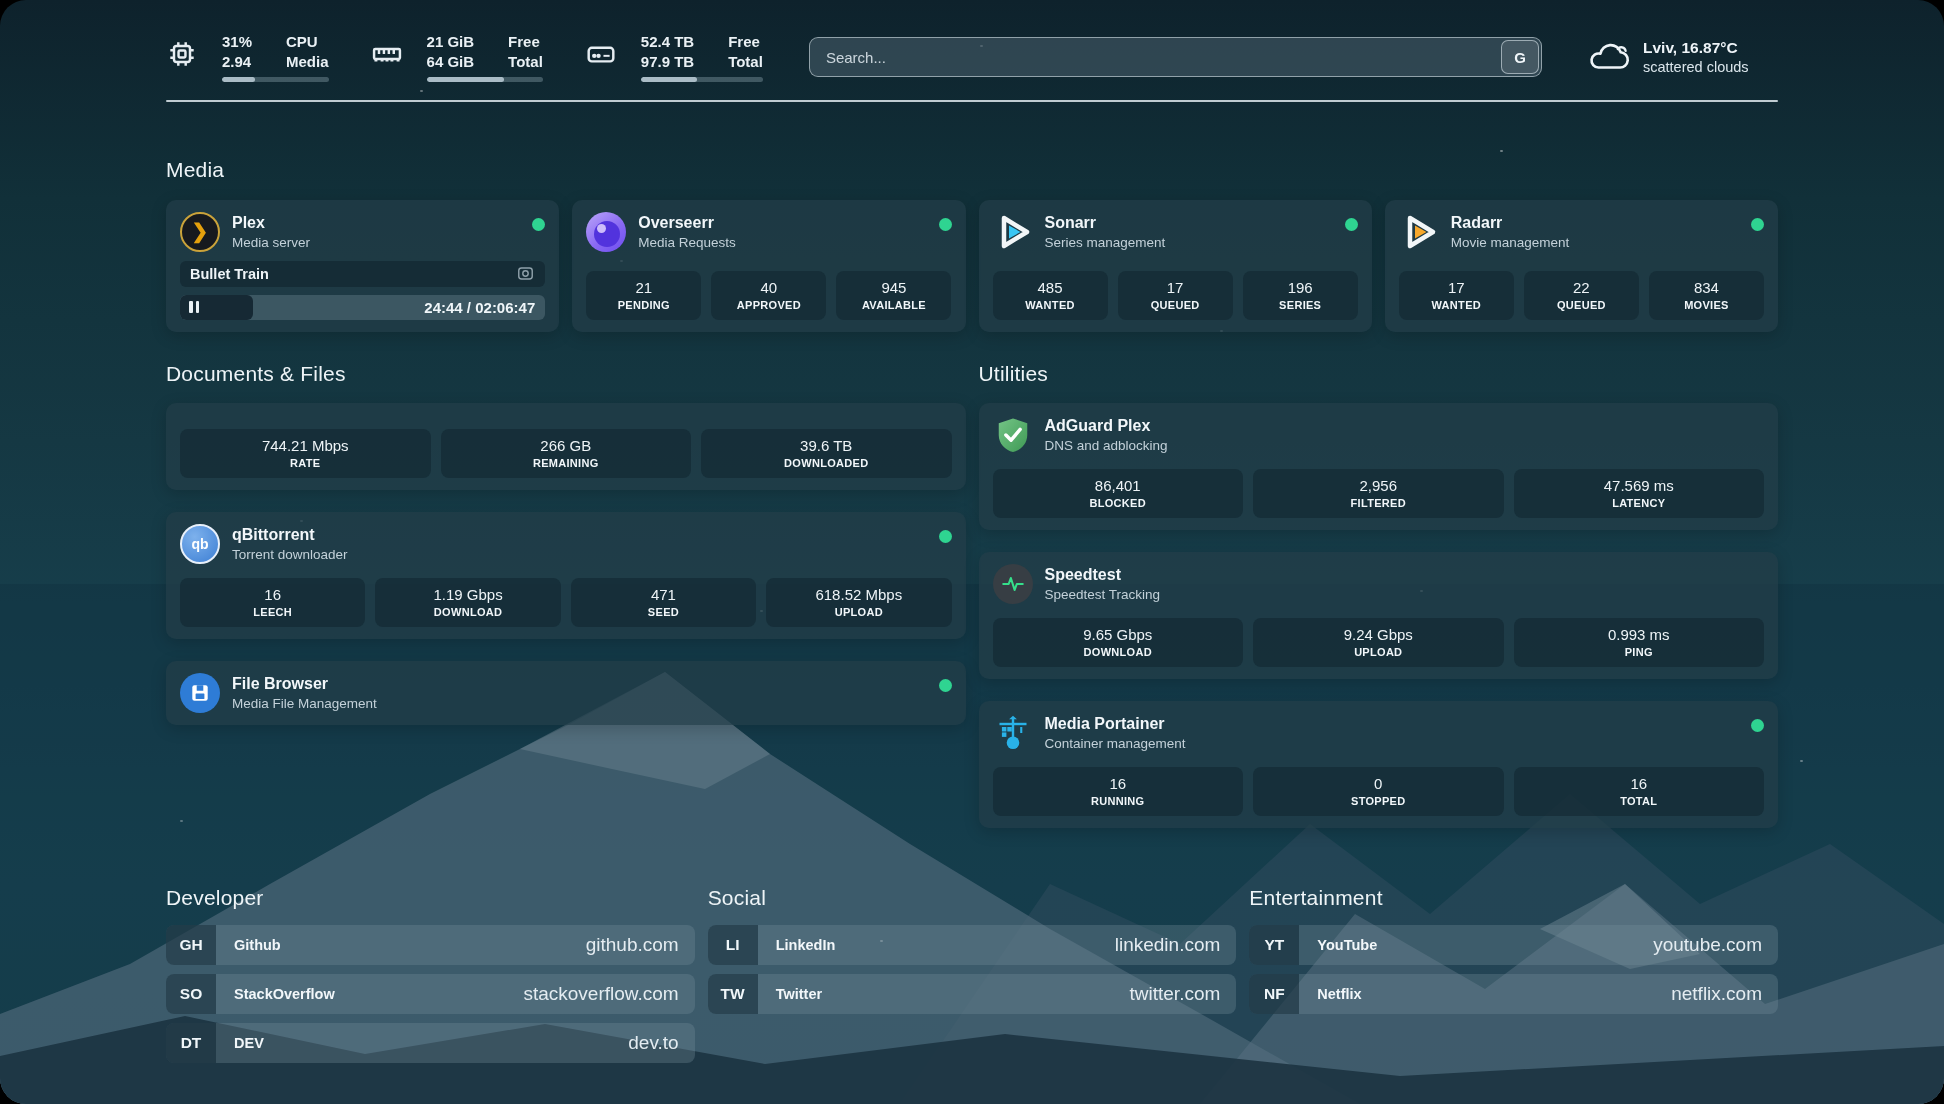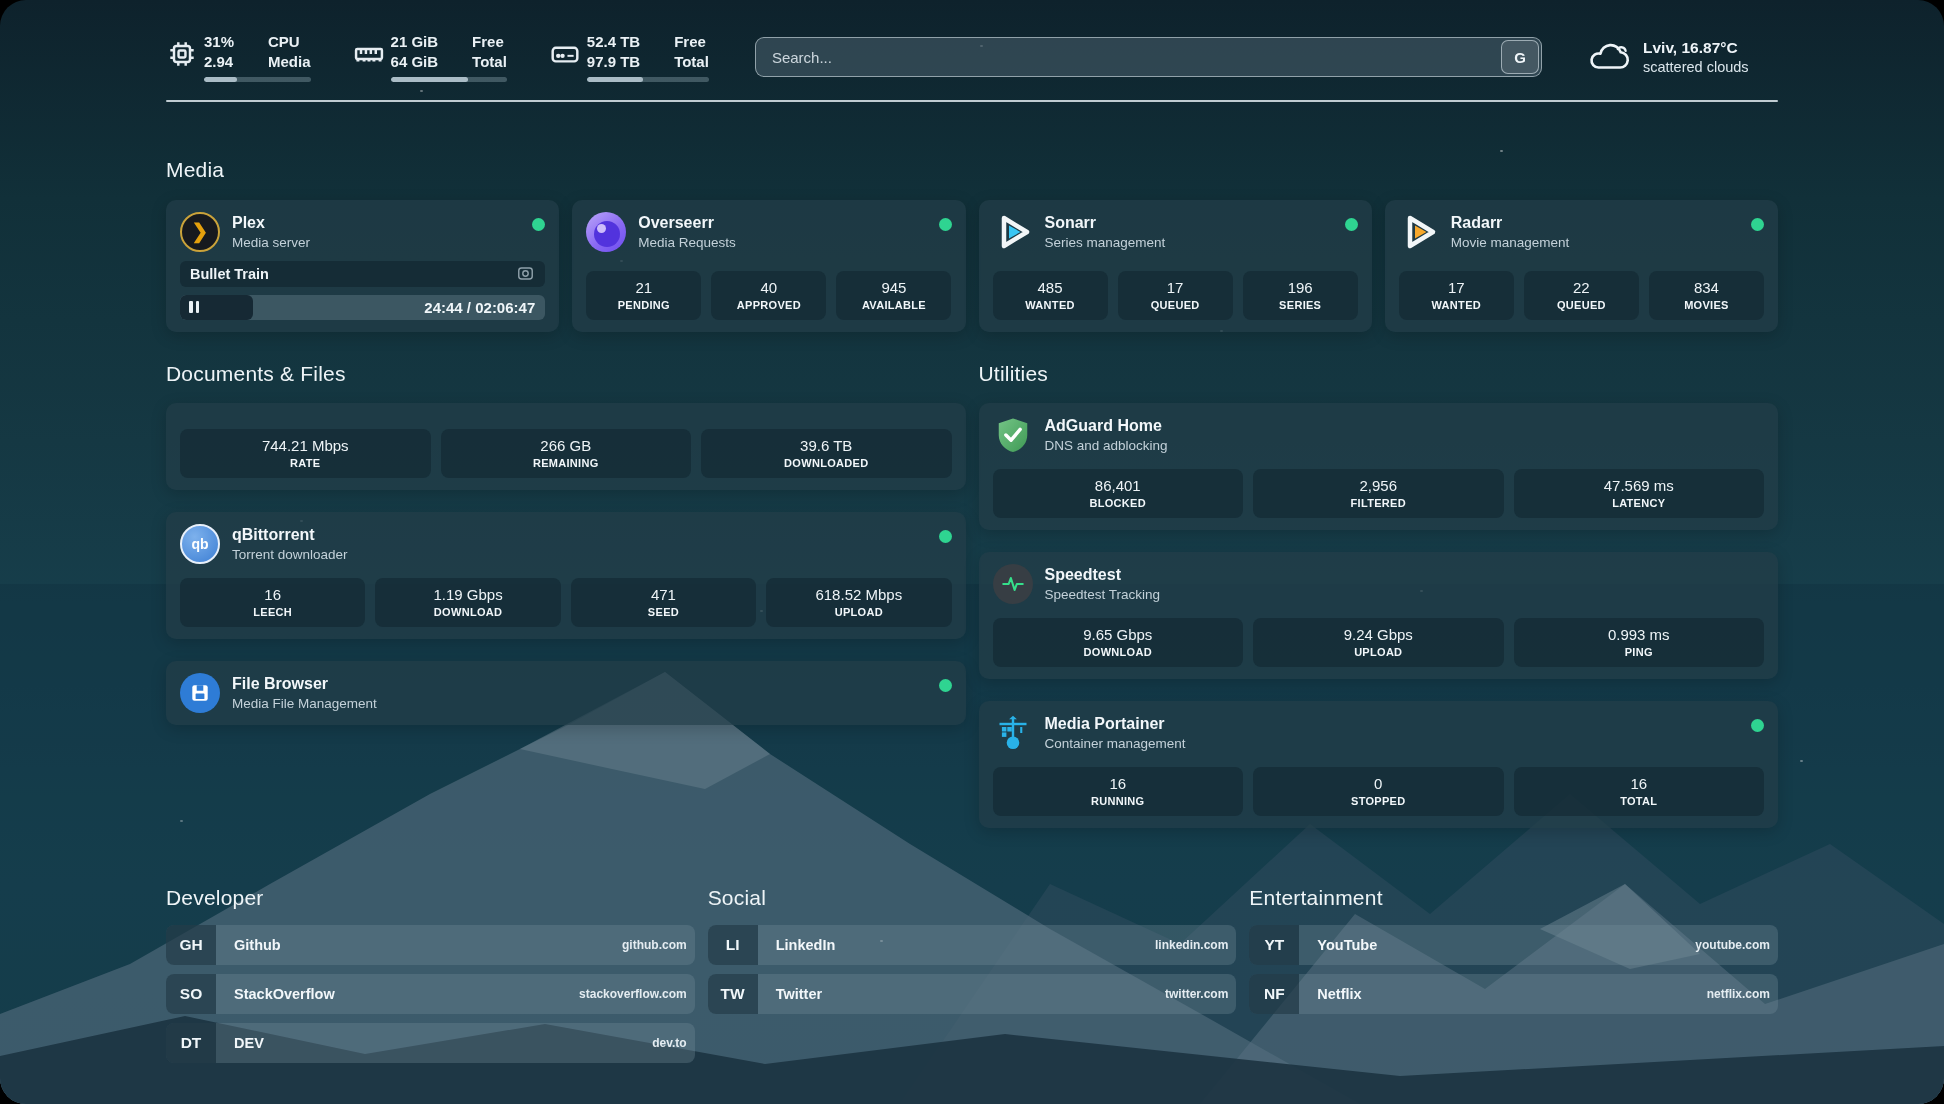--- a/index.html
+++ b/index.html
@@ -11,21 +11,21 @@
   .specks::before{content:"";position:absolute;width:3px;height:2px;border-radius:2px;background:rgba(255,255,255,.5);
     box-shadow:420px 90px rgba(255,255,255,.35),980px 45px rgba(255,255,255,.3),1500px 150px rgba(255,255,255,.4),
     300px 520px rgba(255,255,255,.3),760px 610px rgba(255,255,255,.35),1660px 480px rgba(255,255,255,.4),
     1220px 330px rgba(255,255,255,.3),180px 820px rgba(255,255,255,.3),1800px 760px rgba(255,255,255,.35),
     880px 940px rgba(255,255,255,.3),1420px 590px rgba(255,255,255,.35),620px 260px rgba(255,255,255,.3);}
   .content{position:relative;z-index:2;width:1612px;margin:0 auto;}
 
   
   .topbar{display:flex;align-items:center;padding-top:32px;}
   .sysstats{display:flex;align-items:flex-start;gap:42px;}
-  .sysstat{display:flex;align-items:center;gap:6px;}
+  .sysstat{display:flex;align-items:center;gap:24px;}
   .ss-icon{width:32px;height:32px;flex:0 0 auto;margin-top:-6px;}
   .ss-body{display:flex;flex-direction:column;}
   .ss-row{display:flex;gap:34px;}
   .ss-col{display:flex;flex-direction:column;gap:1px;}
   .ss-col span{font-size:15px;font-weight:600;color:#eaf1f5;line-height:19px;white-space:nowrap;}
   .ss-bar{margin-top:6px;height:5px;border-radius:3px;background:rgba(158,180,192,.35);overflow:hidden;}
   .ss-fill{height:100%;border-radius:3px;background:#aabcc6;}
 
   .searchbar{position:relative;flex:1;margin:0 46px;height:40px;}
   .searchbar input{width:100%;height:100%;box-sizing:border-box;background:rgba(74,96,110,.55);
@@ -80,21 +80,21 @@
   .col-stack{display:flex;flex-direction:column;gap:22px;margin-top:17px;}
 
   
   .bottom-grid{display:grid;grid-template-columns:1fr 1fr 1fr;gap:13px;margin-top:58px;}
   .bm-list{display:flex;flex-direction:column;gap:9px;margin-top:15px;}
   .bm{display:flex;align-items:stretch;height:40px;border-radius:8px;overflow:hidden;cursor:pointer;
     background:rgba(118,143,157,.32);}
   .bm-abbr{width:50px;flex:0 0 auto;display:grid;place-items:center;background:rgba(14,38,51,.55);
     font-size:15.5px;font-weight:700;color:#f0f6f9;margin-right:2px;}
   .bm-name{display:flex;align-items:center;padding-left:16px;font-size:14.5px;font-weight:600;color:#f2f7fa;}
-  .bm-url{display:flex;align-items:center;margin-left:auto;padding-right:8px;font-size:12px;color:#e4ecf1;font-weight:bold;}
+  .bm-url{display:flex;align-items:center;margin-left:auto;padding-right:16px;font-size:19px;color:#e4ecf1;}
 
   
   .ic-circle{width:40px;height:40px;border-radius:50%;display:grid;place-items:center;box-sizing:border-box;}
   .ic-plex{background:#17191e;border:2px solid #caa23a;}
   .ic-plex span{color:#e5a00d;font-size:20px;font-weight:800;transform:translatey(-1px);}
   .ic-overseerr{background:linear-gradient(140deg,#bba6f9 0%,#8a6af3 55%,#6d4cf0 100%);position:relative;overflow:hidden;}
   .ic-overseerr::after{content:"";position:absolute;width:26px;height:26px;border-radius:50%;
     background:#5233dd;left:8px;top:9px;}
   .ic-overseerr::before{content:"";position:absolute;width:9px;height:9px;border-radius:50%;
     background:#cdbcfa;left:11px;top:12px;z-index:1;}
@@ -420,21 +420,21 @@
                     <linearGradient id="agrad" x1="0" y1="0" x2="1" y2="1">
                       <stop offset="0" stop-color="#74c486"></stop>
                         <stop offset="1" stop-color="#3f9a55"></stop>
                     </linearGradient>
                   </defs>
                   <path d="M12 1.5 21 4.5 V12 C21 17.5 17 21.5 12 22.8 C7 21.5 3 17.5 3 12 V4.5 Z" fill="url(#agrad)"></path>
                   <polyline points="7.5,12 10.8,15.3 16.5,8.5" fill="none" stroke="#ffffff" stroke-width="2.2" stroke-linecap="round" stroke-linejoin="round"></polyline>
                 </svg>
               </span>
               <div class="titles">
-                <div class="app-name">AdGuard Home</div>
+                <div class="app-name">AdGuard Plex</div>
                 <div class="app-sub">DNS and adblocking</div>
               </div>
             </div>
             <div class="tiles">
               <div class="tile">
                 <div class="tile-v">86,401</div>
                 <div class="tile-l">BLOCKED</div>
               </div>
               <div class="tile">
                 <div class="tile-v">2,956</div>

